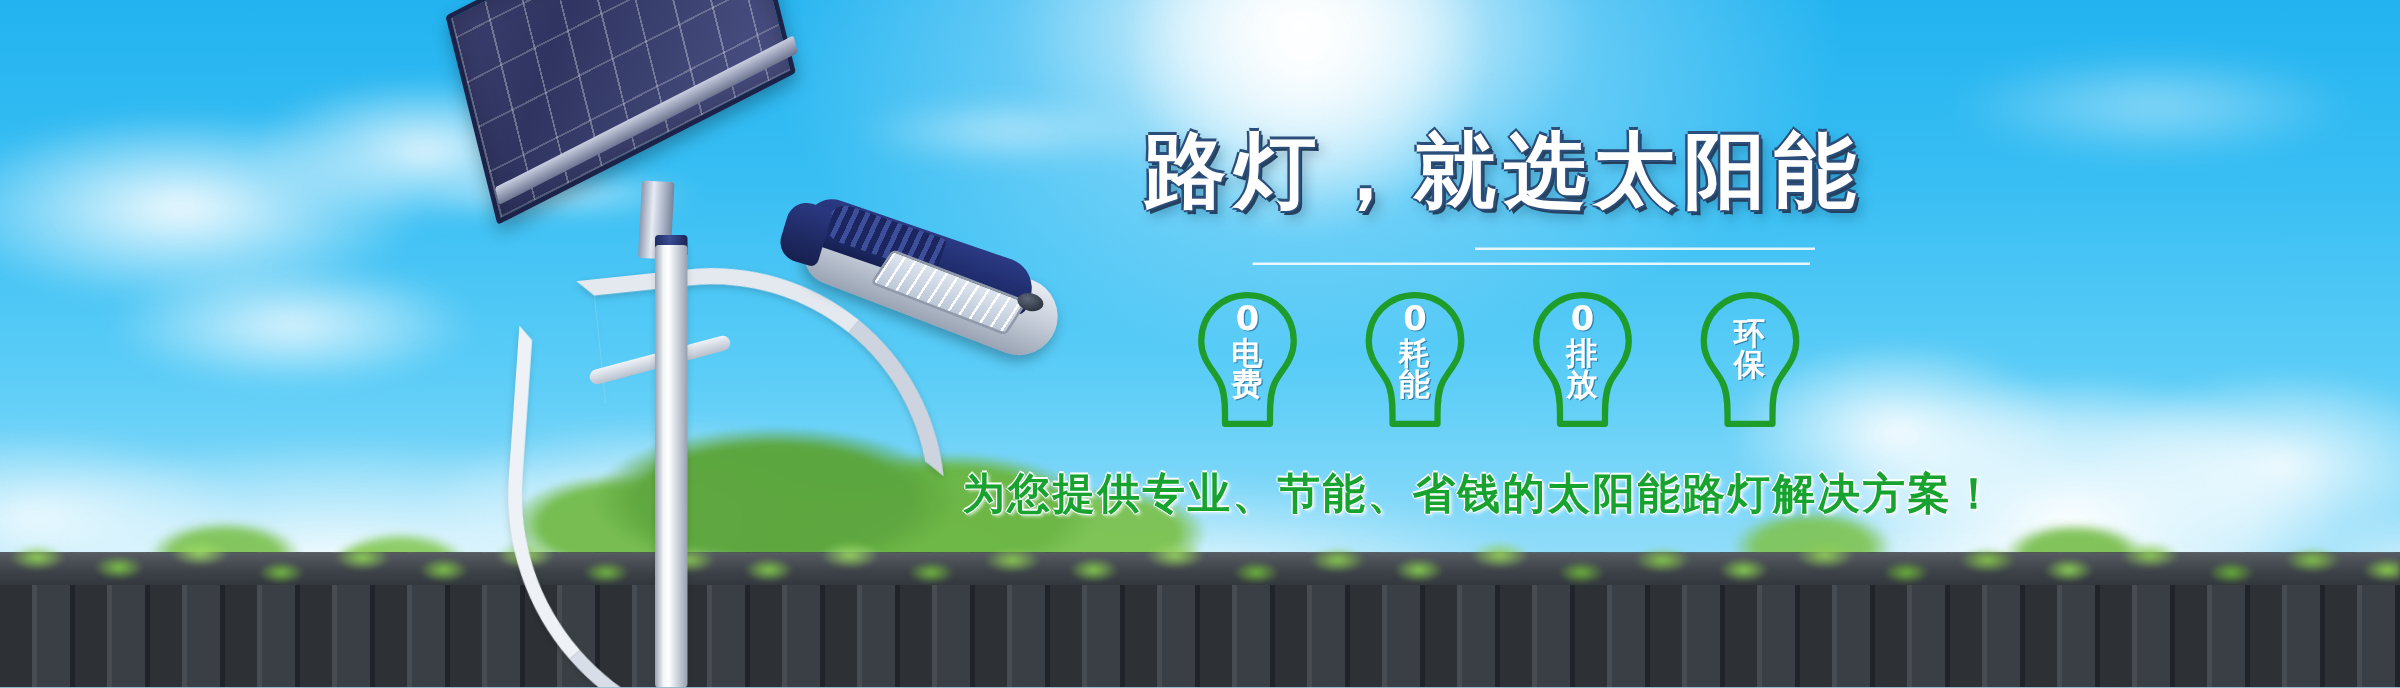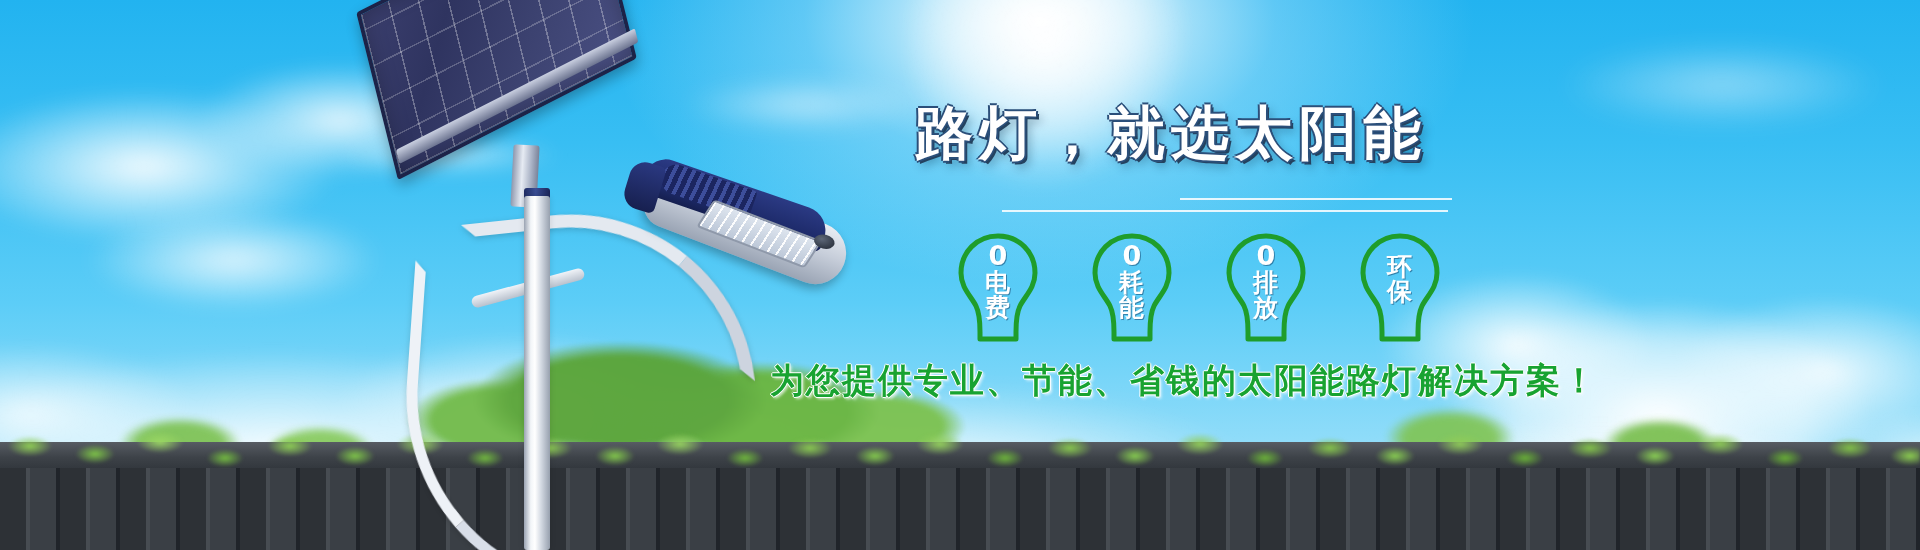--- a/index.html
+++ b/index.html
@@ -242,21 +242,21 @@
     transform:rotate(-4deg);
   }
 
   
   .copy{position:absolute;left:0;top:0;width:1920px;height:550px;pointer-events:none;}
   .copy > *{pointer-events:auto;}
 
   .headline{
     position:absolute;left:915px;top:104px;
     font-family:"DejaVu Sans","Liberation Sans",sans-serif;
-    font-size:58px;font-weight:700;color:#ffffff;
+    font-size:66px;font-weight:700;color:#ffffff;
     letter-spacing:6px;line-height:1;
     white-space:nowrap;
     text-shadow:
       2px 0 0 #2b4f7a, -2px 0 0 #2b4f7a, 0 2px 0 #2b4f7a, 0 -2px 0 #2b4f7a,
       3px 3px 0 #24425f, 5px 6px 10px rgba(0,40,70,.35);
   }
   .rule{
     position:absolute;height:2px;background:rgba(255,255,255,.85);
   }
   .rule-a{left:1002px;top:210px;width:446px;}
@@ -278,21 +278,21 @@
     font-family:"DejaVu Sans","Liberation Sans",sans-serif;
     font-weight:700;line-height:1.04;
     text-shadow:1px 1px 0 rgba(20,70,110,.55);
   }
   .badge-num{font-size:27px;display:block;letter-spacing:0;}
   .badge-word{font-size:25px;display:block;letter-spacing:1px;}
   .badge-word.two{margin-top:-1px;}
   .badge.no-num .badge-text{top:22px;}
 
   .subtitle{
-    position:absolute;left:770px;top:358px;
+    position:absolute;left:770px;top:372px;
     font-family:"DejaVu Sans","Liberation Sans",sans-serif;
     font-size:34px;font-weight:700;color:#18a331;
     letter-spacing:2px;white-space:nowrap;
     text-shadow:
       1px 0 0 #ffffff,-1px 0 0 #ffffff,0 1px 0 #ffffff,0 -1px 0 #ffffff,
       2px 2px 3px rgba(255,255,255,.75);
   }
 </style>
 </head>
 <body>

